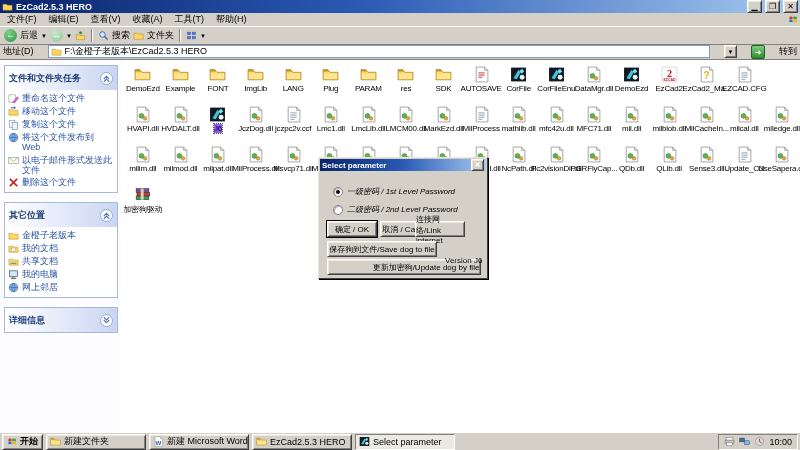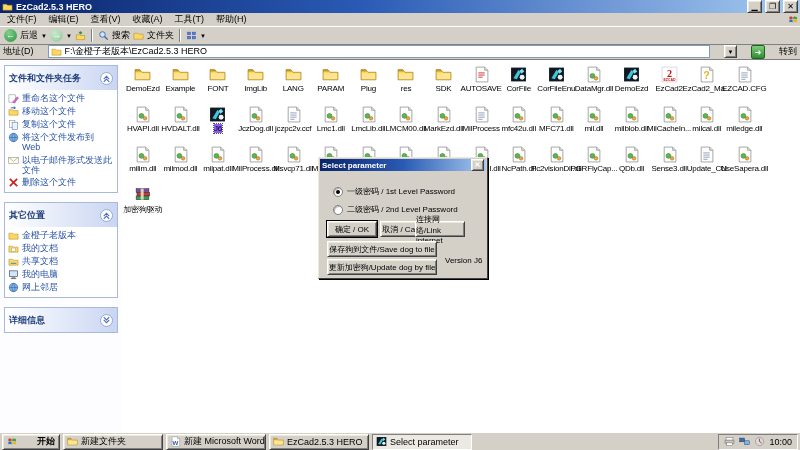--- a/index.html
+++ b/index.html
@@ -59,31 +59,31 @@
   .fitem .flbl{font-size:8px;letter-spacing:-0.2px;white-space:nowrap;margin-top:1px;color:#000;}
   .fitem.selected .flbl{background:#8b5cf6;outline:1px dotted #555;text-align:center;}
   
   .dialog{position:absolute;left:318px;top:157px;width:168px;height:120px;background:#d4d0c8;
           border-top:1px solid #ece9d8;border-left:1px solid #ece9d8;border-right:1px solid #404040;
           border-bottom:1px solid #404040;box-shadow:1px 1px 0 #000;font-size:8px;}
   .dialog .dtitle{height:12px;margin:1px;background:linear-gradient(90deg,#0a246a,#2a5ab5 50%,#a6caf0);
                   display:flex;align-items:center;padding:0 2px;color:#fff;font-weight:bold;}
   .dialog .dtitle .t{flex:1;}
   .dclose{width:11px;height:10px;font-size:7px;display:flex;align-items:center;justify-content:center;}
-  .radio-row{position:absolute;left:14px;display:flex;align-items:center;gap:4px;}
+  .radio-row{position:absolute;left:14px;display:flex;align-items:center;gap:4px;font-style:italic;}
   .radio{width:8px;height:8px;border-radius:50%;background:#fff;border:1px solid #808080;
          box-shadow:inset 1px 1px 1px #b0b0b0;position:relative;}
   .radio.checked::after{content:"";position:absolute;left:2px;top:2px;width:4px;height:4px;border-radius:50%;background:#000;}
   .dbtn{position:absolute;height:14px;display:flex;align-items:center;justify-content:center;font-size:8px;}
   .dbtn.default{outline:1px solid #000;}
   .version{position:absolute;font-size:8px;color:#000;}
   
   .taskbar{position:absolute;left:0;bottom:0;width:800px;height:18px;background:#d4d0c8;
            border-top:1px solid #fff;display:flex;align-items:center;gap:3px;padding:0 2px;box-sizing:border-box;}
-  .start-btn{height:14px;display:flex;align-items:center;gap:19px;padding:0 4px;font-size:9px;font-weight:bold;}
+  .start-btn{height:14px;display:flex;align-items:center;gap:2px;padding:0 4px;font-size:9px;font-weight:bold;}
   .task-btn{height:14px;width:92px;display:flex;align-items:center;gap:3px;padding:0 3px;font-size:9px;
             overflow:hidden;white-space:nowrap;}
   .task-btn.active{border-top:1px solid #808080;border-left:1px solid #808080;border-right:1px solid #fff;
                    border-bottom:1px solid #fff;background:#ece9e3;box-shadow:none;}
   .task-btn .t-ic{width:11px;height:11px;flex:0 0 11px;}
   .task-btn .t-ic svg{width:11px;height:11px;}
   .tray{margin-left:auto;height:14px;display:flex;align-items:center;gap:4px;padding:0 5px;font-size:9px;}
   .tray .t-ic{width:11px;height:11px;display:inline-flex;}
   .tray .t-ic svg{width:11px;height:11px;}
   .ic16 svg{display:block;}
@@ -357,29 +357,29 @@
                   <path d="M1.8 7h12.4v5.2H1.8z" fill="#ffe492"></path>
                 </svg></span>
               <span class="flbl">LANG</span>
             </div>
             <div class="fitem">
               <span class="fic"><svg viewBox="0 0 16 16">
                   <path d="M1 4.5h5.2l1.3 1.4H15V13H1z" fill="#ffd75e" stroke="#a5801c" stroke-width="0.7"></path>
                   <path d="M1 4.5V3.4h4.4l1 1.1z" fill="#e9bc42" stroke="#a5801c" stroke-width="0.7"></path>
                   <path d="M1.8 7h12.4v5.2H1.8z" fill="#ffe492"></path>
                 </svg></span>
-              <span class="flbl">PARAM</span>
+              <span class="flbl">Plug</span>
             </div>
             <div class="fitem">
               <span class="fic"><svg viewBox="0 0 16 16">
                   <path d="M1 4.5h5.2l1.3 1.4H15V13H1z" fill="#ffd75e" stroke="#a5801c" stroke-width="0.7"></path>
                   <path d="M1 4.5V3.4h4.4l1 1.1z" fill="#e9bc42" stroke="#a5801c" stroke-width="0.7"></path>
                   <path d="M1.8 7h12.4v5.2H1.8z" fill="#ffe492"></path>
                 </svg></span>
-              <span class="flbl">Plug</span>
+              <span class="flbl">PARAM</span>
             </div>
             <div class="fitem">
               <span class="fic"><svg viewBox="0 0 16 16">
                   <path d="M1 4.5h5.2l1.3 1.4H15V13H1z" fill="#ffd75e" stroke="#a5801c" stroke-width="0.7"></path>
                   <path d="M1 4.5V3.4h4.4l1 1.1z" fill="#e9bc42" stroke="#a5801c" stroke-width="0.7"></path>
                   <path d="M1.8 7h12.4v5.2H1.8z" fill="#ffe492"></path>
                 </svg></span>
               <span class="flbl">res</span>
             </div>
             <div class="fitem">
@@ -556,20 +556,29 @@
                 </svg></span>
               <span class="flbl">MilProcess</span>
             </div>
             <div class="fitem">
               <span class="fic"><svg viewBox="0 0 16 16">
                   <path d="M3 1h8l3 3v11H3z" fill="#fff" stroke="#8a8a8a" stroke-width="0.7"></path>
                   <path d="M11 1v3h3" fill="#e4e4e4" stroke="#8a8a8a" stroke-width="0.7"></path>
                   <circle cx="7" cy="9.3" r="2.3" fill="#5cb64e" stroke="#33762c" stroke-width="0.5"></circle>
                   <circle cx="10.4" cy="11.6" r="1.7" fill="#e9a93c" stroke="#9c6c16" stroke-width="0.5"></circle>
                 </svg></span>
+              <span class="flbl">mathlib.dll</span>
+            </div>
+            <div class="fitem">
+              <span class="fic"><svg viewBox="0 0 16 16">
+                  <path d="M3 1h8l3 3v11H3z" fill="#fff" stroke="#8a8a8a" stroke-width="0.7"></path>
+                  <path d="M11 1v3h3" fill="#e4e4e4" stroke="#8a8a8a" stroke-width="0.7"></path>
+                  <circle cx="7" cy="9.3" r="2.3" fill="#5cb64e" stroke="#33762c" stroke-width="0.5"></circle>
+                  <circle cx="10.4" cy="11.6" r="1.7" fill="#e9a93c" stroke="#9c6c16" stroke-width="0.5"></circle>
+                </svg></span>
               <span class="flbl">mfc42u.dll</span>
             </div>
             <div class="fitem">
               <span class="fic"><svg viewBox="0 0 16 16">
                   <path d="M3 1h8l3 3v11H3z" fill="#fff" stroke="#8a8a8a" stroke-width="0.7"></path>
                   <path d="M11 1v3h3" fill="#e4e4e4" stroke="#8a8a8a" stroke-width="0.7"></path>
                   <circle cx="7" cy="9.3" r="2.3" fill="#5cb64e" stroke="#33762c" stroke-width="0.5"></circle>
                   <circle cx="10.4" cy="11.6" r="1.7" fill="#e9a93c" stroke="#9c6c16" stroke-width="0.5"></circle>
                 </svg></span>
               <span class="flbl">MFC71.dll</span>
@@ -739,20 +748,29 @@
               <span class="flbl">PGRFlyCap...</span>
             </div>
             <div class="fitem">
               <span class="fic"><svg viewBox="0 0 16 16">
                   <path d="M3 1h8l3 3v11H3z" fill="#fff" stroke="#8a8a8a" stroke-width="0.7"></path>
                   <path d="M11 1v3h3" fill="#e4e4e4" stroke="#8a8a8a" stroke-width="0.7"></path>
                   <circle cx="7" cy="9.3" r="2.3" fill="#5cb64e" stroke="#33762c" stroke-width="0.5"></circle>
                   <circle cx="10.4" cy="11.6" r="1.7" fill="#e9a93c" stroke="#9c6c16" stroke-width="0.5"></circle>
                 </svg></span>
               <span class="flbl">QDb.dll</span>
+            </div>
+            <div class="fitem">
+              <span class="fic"><svg viewBox="0 0 16 16">
+                  <path d="M3 1h8l3 3v11H3z" fill="#fff" stroke="#8a8a8a" stroke-width="0.7"></path>
+                  <path d="M11 1v3h3" fill="#e4e4e4" stroke="#8a8a8a" stroke-width="0.7"></path>
+                  <circle cx="7" cy="9.3" r="2.3" fill="#5cb64e" stroke="#33762c" stroke-width="0.5"></circle>
+                  <circle cx="10.4" cy="11.6" r="1.7" fill="#e9a93c" stroke="#9c6c16" stroke-width="0.5"></circle>
+                </svg></span>
+              <span class="flbl">QLib.dll</span>
             </div>
             <div class="fitem">
               <span class="fic"><svg viewBox="0 0 16 16">
                   <path d="M3 1h8l3 3v11H3z" fill="#fff" stroke="#8a8a8a" stroke-width="0.7"></path>
                   <path d="M11 1v3h3" fill="#e4e4e4" stroke="#8a8a8a" stroke-width="0.7"></path>
                   <circle cx="7" cy="9.3" r="2.3" fill="#5cb64e" stroke="#33762c" stroke-width="0.5"></circle>
                   <circle cx="10.4" cy="11.6" r="1.7" fill="#e9a93c" stroke="#9c6c16" stroke-width="0.5"></circle>
                 </svg></span>
               <span class="flbl">Sense3.dll</span>
             </div>
@@ -801,21 +819,21 @@
       <span>一级密码 / 1st Level Password</span>
     </div>
     <div class="radio-row" style="top:46px;">
       <span class="radio"></span>
       <span>二级密码 / 2nd Level Password</span>
     </div>
     <span class="dbtn r3d default" style="left:8px;top:63px;width:48px;">确定 / OK</span>
     <span class="dbtn r3d" style="left:61px;top:63px;width:50px;">取消 / Cancel</span>
     <span class="dbtn r3d" style="left:96px;top:63px;width:48px;">连接网络/Link internet</span>
     <span class="dbtn r3d" style="left:8px;top:83px;width:108px;">保存狗到文件/Save dog to file</span>
-    <span class="dbtn r3d" style="left:8px;top:101px;width:108px;">更新加密狗/Update dog by file</span>
+    <span class="dbtn r3d" style="left:8px;top:101px;width:108px;padding-left:44px;">更新加密狗/Update dog by file</span>
     <span class="version" style="left:126px;top:98px;">Version J6</span>
   </div>
 
   <div class="taskbar">
     <span class="start-btn r3d">
       <span class="sb-ic ic16" id="start-logo">
           <svg viewBox="0 0 16 16">
             <path d="M2 4.2C3.6 3.3 4.6 3.3 6.6 4.2v3.6C4.6 7 3.6 7 2 7.8z" fill="#d93b2b"></path>
             <path d="M7.6 4.2c1.7-.9 2.7-.9 5.4.1v3.6c-2.7-1-3.7-1-5.4-.1z" fill="#3fa13f"></path>
             <path d="M2 8.8c1.6-.9 2.6-.9 4.6 0v3.6c-2-.9-3-.9-4.6 0z" fill="#2f6fd0"></path>

